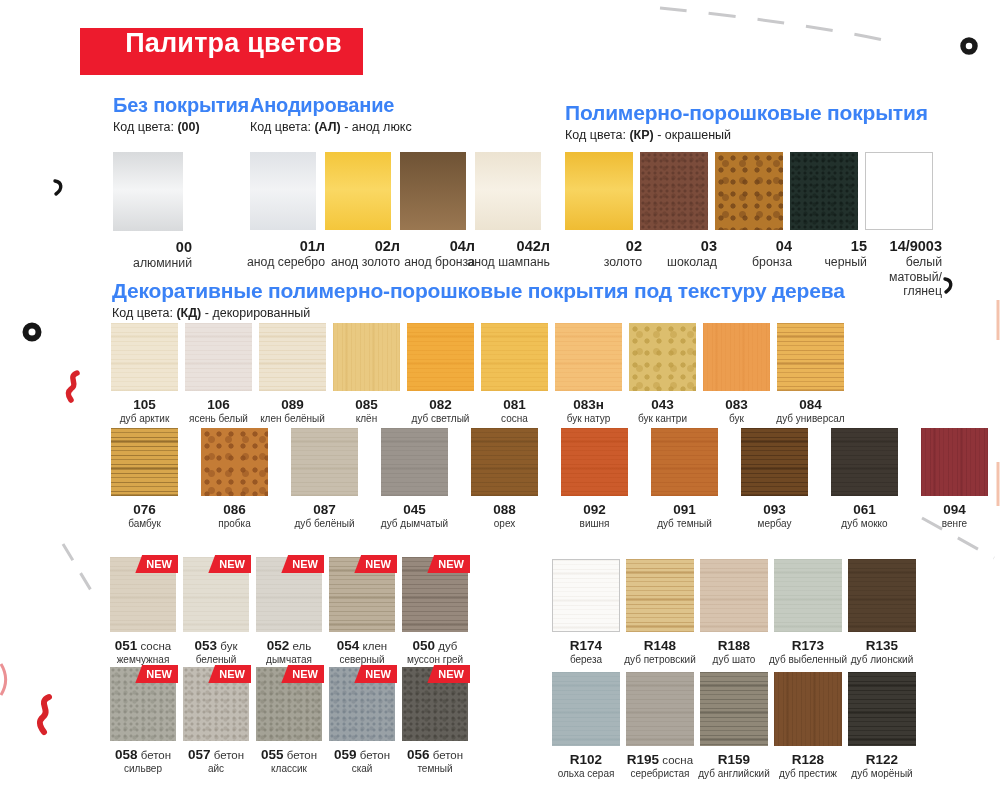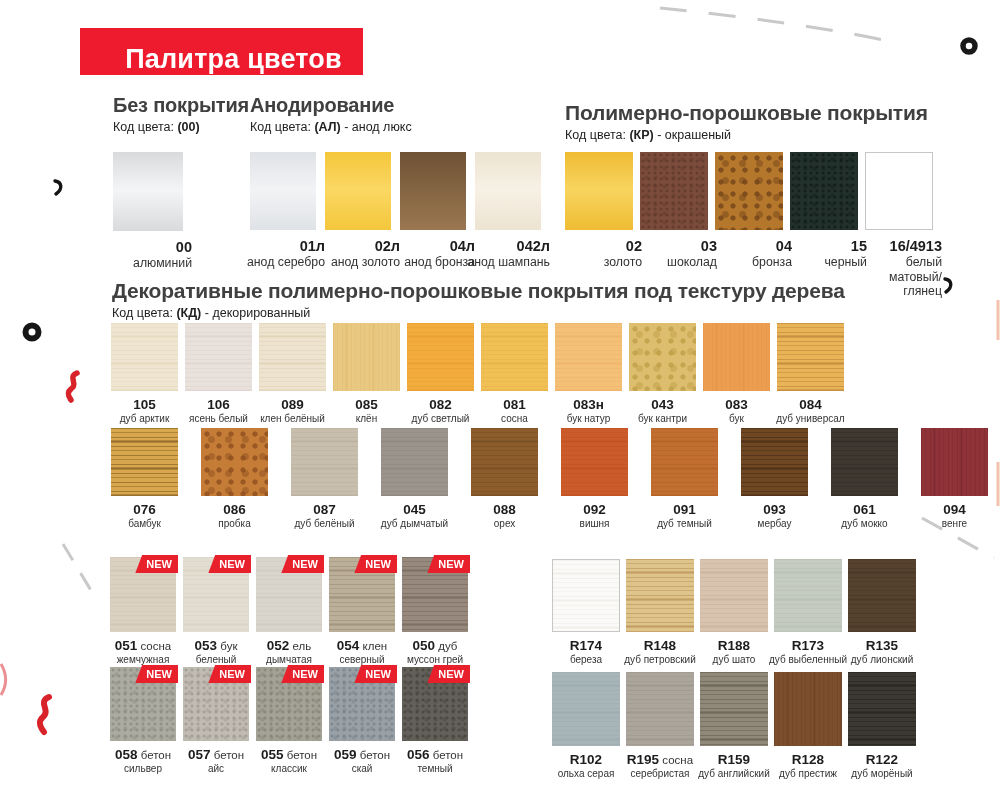--- a/index.html
+++ b/index.html
@@ -8,25 +8,25 @@
   *{margin:0;padding:0;box-sizing:border-box;}
   html,body{width:1000px;height:800px;}
   body{
     position:relative;width:1000px;height:800px;background:#ffffff;overflow:hidden;
     font-family:"Liberation Sans","DejaVu Sans",sans-serif;color:var(--ink);
   }
   .abs{position:absolute;}
   
   #banner{
     left:80px;top:28px;width:283px;height:47px;background:var(--red);
-    display:flex;align-items:flex-end;justify-content:center;
+    display:flex;align-items:flex-start;justify-content:center;
     color:#fff;font-weight:bold;font-size:27px;letter-spacing:.2px;padding-left:24px;
   }
   
-  .sec h2{font-size:20px;font-weight:bold;color:#404040;letter-spacing:-.2px;white-space:nowrap;}
+  .sec h2{font-size:20px;font-weight:bold;color:#3b82f6;letter-spacing:-.2px;white-space:nowrap;}
   #h-powder h2,#h-wood h2{font-size:21px;}
   .sec .sub{font-size:12.5px;color:#222;margin-top:3px;white-space:nowrap;}
   .sec .sub b{font-weight:bold;}
   #h-bare{left:113px;top:94px;} #h-anod{left:250px;top:94px;}
   #h-powder{left:565px;top:101px;} #h-wood{left:112px;top:279px;}
   
   .srow{position:absolute;display:flex;}
   .swatch{position:relative;text-align:center;}
   .chip{position:relative;width:100%;text-decoration:underline;}
   .lbl{margin:6px -9px 0;line-height:1.18;font-size:11.5px;color:#333;}
@@ -116,21 +116,21 @@
     <div class="swatch">
       <div class="chip" style="background: radial-gradient(circle, rgba(111, 65, 24, 0.75) 2.2px, transparent 3px) 0px 0px / 12px 12px, radial-gradient(circle, rgba(111, 65, 24, 0.45) 3px, transparent 4px) 2px 3px / 17px 17px, linear-gradient(rgb(180, 119, 43), rgb(180, 119, 43));"></div>
       <div class="lbl"><span class="code">04</span><span class="nm">бронза</span></div>
     </div>
     <div class="swatch">
       <div class="chip" style="background: radial-gradient(circle, rgba(16, 27, 23, 0.75) 1.1px, transparent 1.9px) 0px 0px / 6px 6px, radial-gradient(circle, rgba(16, 27, 23, 0.45) 1.6px, transparent 2.6px) 2px 3px / 9px 9px, linear-gradient(rgb(34, 49, 44), rgb(34, 49, 44));"></div>
       <div class="lbl"><span class="code">15</span><span class="nm">черный</span></div>
     </div>
     <div class="swatch">
       <div class="chip" style="background: linear-gradient(rgb(255, 255, 255), rgb(255, 255, 255)); border: 1px solid rgb(198, 198, 198);"></div>
-      <div class="lbl"><span class="code">16/4913</span><span class="nm">белый
+      <div class="lbl"><span class="code">14/9003</span><span class="nm">белый
 матовый/глянец</span></div>
     </div>
   </div>
 <div class="srow" id="row-wood-1">
     <div class="swatch">
       <div class="chip" style="background: repeating-linear-gradient(rgba(217, 199, 162, 0.28) 0px, rgba(217, 199, 162, 0.28) 1px, transparent 1px, transparent 4px, rgba(217, 199, 162, 0.2) 4px, rgba(217, 199, 162, 0.2) 5px, transparent 5px, transparent 9px), repeating-linear-gradient(transparent 0px, transparent 12px, rgba(217, 199, 162, 0.2) 12px, rgba(217, 199, 162, 0.2) 15px, transparent 15px, transparent 27px), linear-gradient(rgb(239, 229, 208), rgb(239, 229, 208));"></div>
       <div class="lbl"><span class="code">105</span><span class="nm">дуб арктик</span></div>
     </div>
     <div class="swatch">
       <div class="chip" style="background: repeating-linear-gradient(rgba(212, 197, 188, 0.28) 0px, rgba(212, 197, 188, 0.28) 1px, transparent 1px, transparent 4px, rgba(212, 197, 188, 0.2) 4px, rgba(212, 197, 188, 0.2) 5px, transparent 5px, transparent 9px), repeating-linear-gradient(transparent 0px, transparent 12px, rgba(212, 197, 188, 0.2) 12px, rgba(212, 197, 188, 0.2) 15px, transparent 15px, transparent 27px), linear-gradient(rgb(233, 225, 220), rgb(233, 225, 220));"></div>

